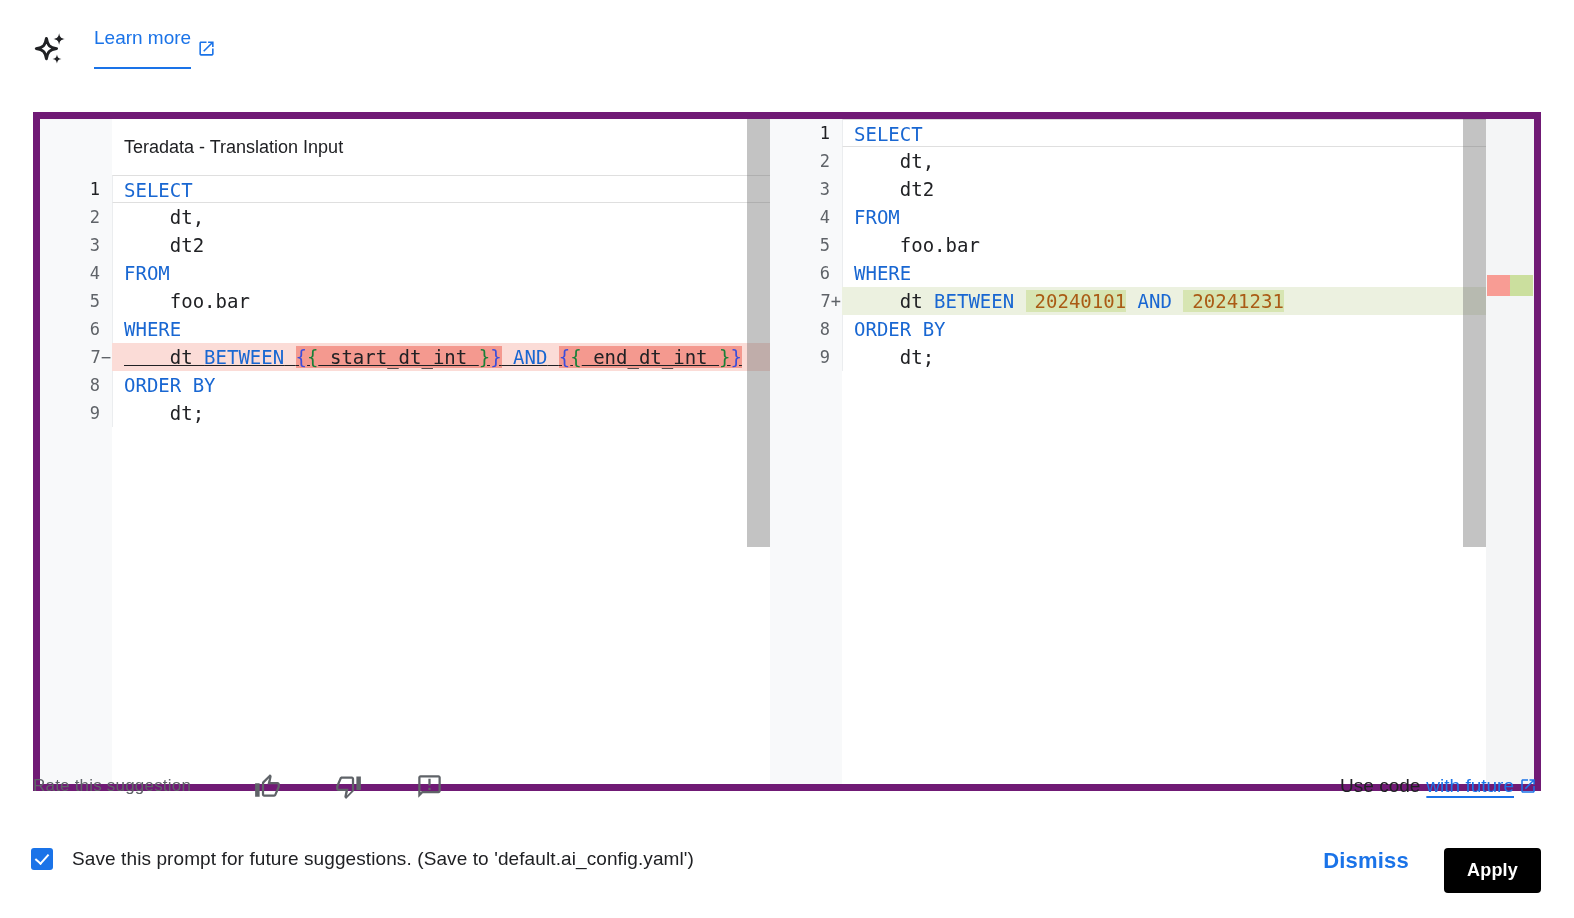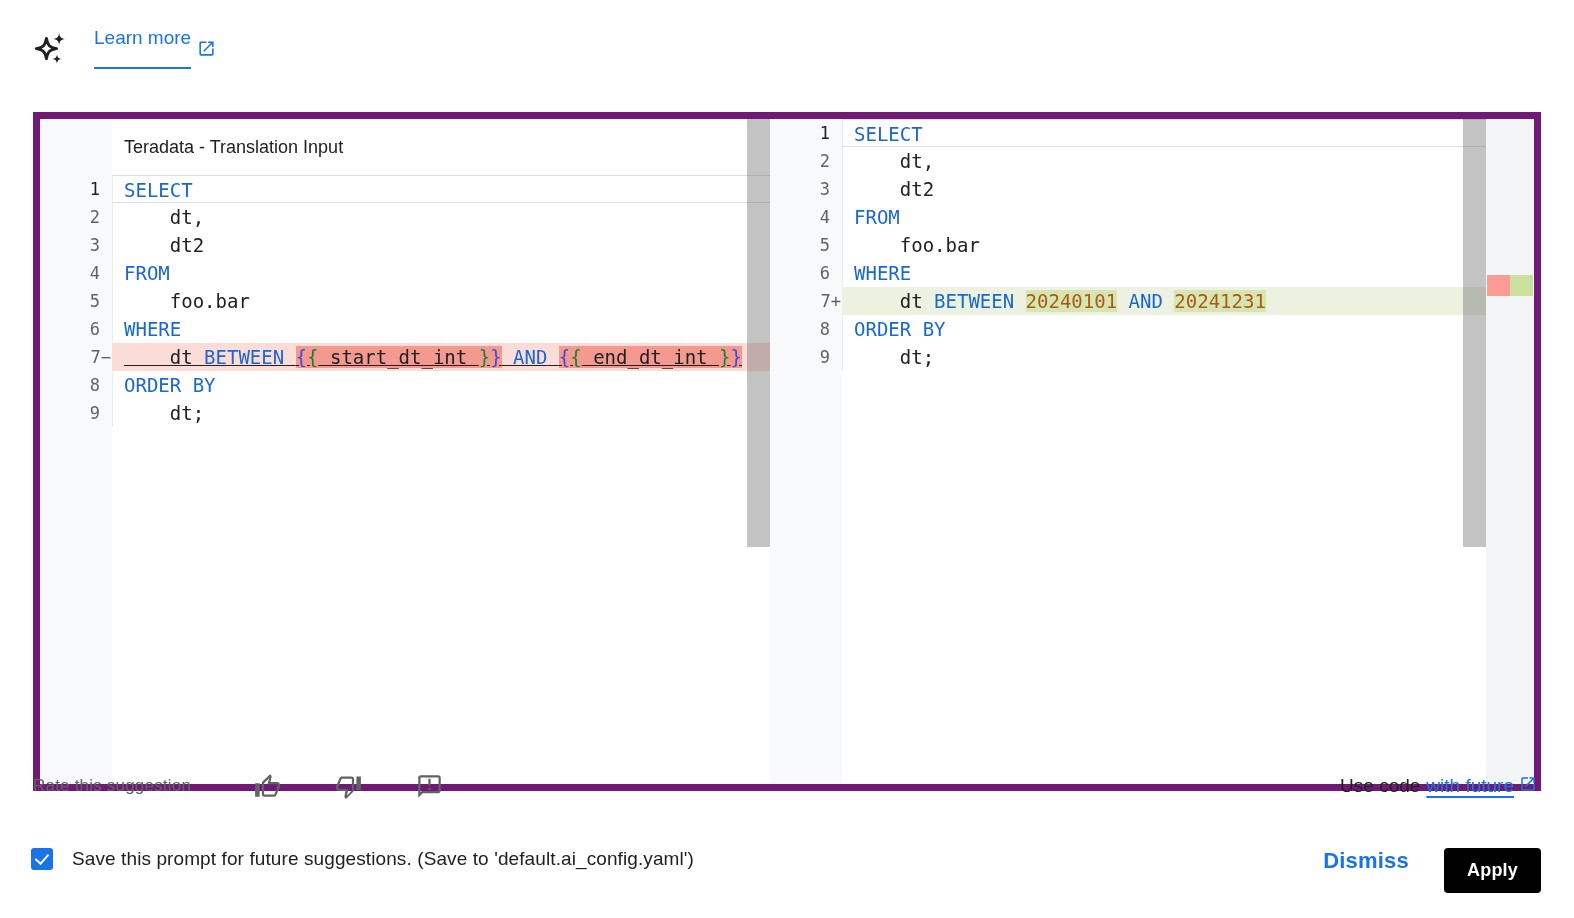--- a/index.html
+++ b/index.html
@@ -27,21 +27,21 @@
   .line { display:flex; height:28px; line-height:28px; }
   .num  { width:72px; flex:none; text-align:right; padding-right:12px;
           font-size:17px; color:#5f6368; }
   .num.signed { padding-right:1px; }
   .line.active .num { color:#202124; }
   .content { flex:1; white-space:pre; padding-left:11px; border-left:1px solid #ebedef; color:#202124; }
   .line.active .content { border-top:1px solid #dfdfdf; border-bottom:1px solid #dfdfdf; }
   .line.removed .content { background:#fbdcd7; border-left-color:transparent;text-decoration:underline; }
   .line.added   .content { background:#ecf1e0; border-left-color:transparent; }
   .tok.c-kw { color:#1967d2; }
-  .tok.c-nu { color:#aa5b15; }
+  .tok.c-nu { color:#aa5b15;padding-left:9px; }
   .tok.c-b1 { color:#3b4ddb; }
   .tok.c-b2 { color:#188038; }
   .line.removed .tok.hl { background:#f4998f; }
   .line.added   .tok.hl { background:#d7e5b2; }
 
   .sb { position:absolute; top:0; width:23px; height:428px; background:rgba(96,96,96,0.38); }
   .editor.left  .sb { right:0; }
   .editor.right .sb { right:48px; }
   .ruler { position:absolute; top:0; right:0; bottom:0; width:48px; background:#f4f5f6; }
   .ruler .mark { position:absolute; top:156px; height:21px; width:23px; }
@@ -49,21 +49,21 @@
   .ruler .mark.add { left:24px; background:#cbdf9e; }
 
   
   .rate-row { position:absolute; top:768px; left:33px; right:37px; height:36px;
               display:flex; align-items:center;gap:40px; }
   .rate-label { font-size:17px; color:#5f6368; letter-spacing:0.2px; }
   .icon-btn { width:27px; height:27px; margin-left:14px; color:#5f6368; cursor:pointer;
               background:none; border:none; padding:0; }
   .icon-btn:first-of-type { margin-left:23px; }
   .icon-btn svg { width:100%; height:100%; }
-  .use-code { margin-left:auto; display:flex; font-size:19px; color:#202124; }
+  .use-code { margin-left:auto; display:flex; align-items:center; font-size:19px; color:#202124; }
   .caution-link { color:#1a73e8; text-decoration:underline; text-decoration-thickness:1.5px;
                   text-underline-offset:4px; margin-left:6px; cursor:pointer; }
   .use-code .ext-icon { width:18px; height:18px; margin-left:5px; color:#1a73e8; }
 
   
   .bottom-bar { position:absolute; top:848px; left:31px; right:33px; height:46px;
                 display:flex; align-items:flex-start; }
   .checkbox { width:22px; height:22px; border-radius:3px; background:#1a73e8; position:relative;
               flex:none; cursor:pointer; }
   .checkbox::after { content:""; position:absolute; left:7px; top:3px; width:6px; height:11px;

